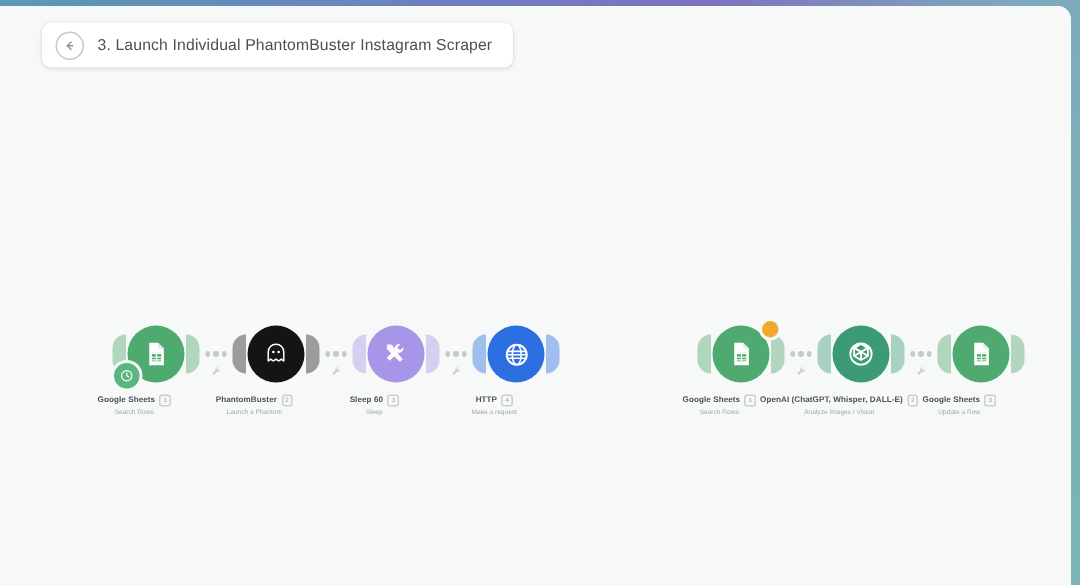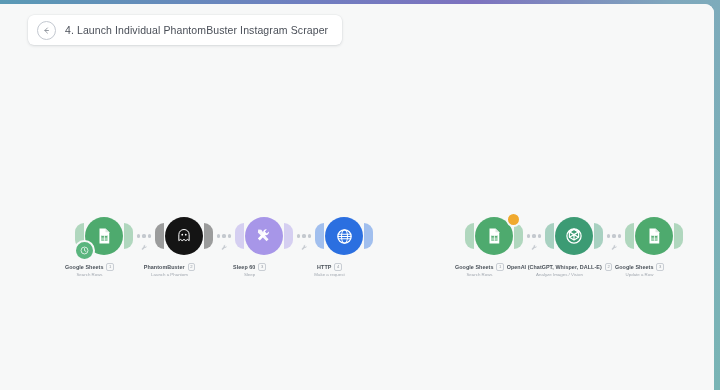--- a/index.html
+++ b/index.html
@@ -194,21 +194,21 @@
 <div class="frame">
   <div class="canvas">
 
     <div class="crumb-bar">
       <div class="back-btn">
         <svg width="9" height="9" viewBox="0 0 12 12">
           <path d="M7.2 2.6 L3.8 6 L7.2 9.4" fill="none" stroke="#8b919a" stroke-width="1.2" stroke-linecap="round" stroke-linejoin="round"></path>
           <path d="M3.8 6 H8.6" fill="none" stroke="#8b919a" stroke-width="1.2" stroke-linecap="round"></path>
         </svg>
       </div>
-      <span class="crumb-text">4. Launch Individual PhantomBuster Instagram Scraper</span>
+      <span class="crumb-text">3. Launch Individual PhantomBuster Instagram Scraper</span>
     </div>
 
     <div class="flow flow-a">
 
       <div class="node-wrap">
         <div class="bulb">
           <div class="ear l" style="background:#4eaa6e"></div>
           <div class="ear r" style="background:#4eaa6e"></div>
           <div class="disc" style="background:#4eaa6e">
             <svg width="18" height="18" viewBox="0 0 24 24">

